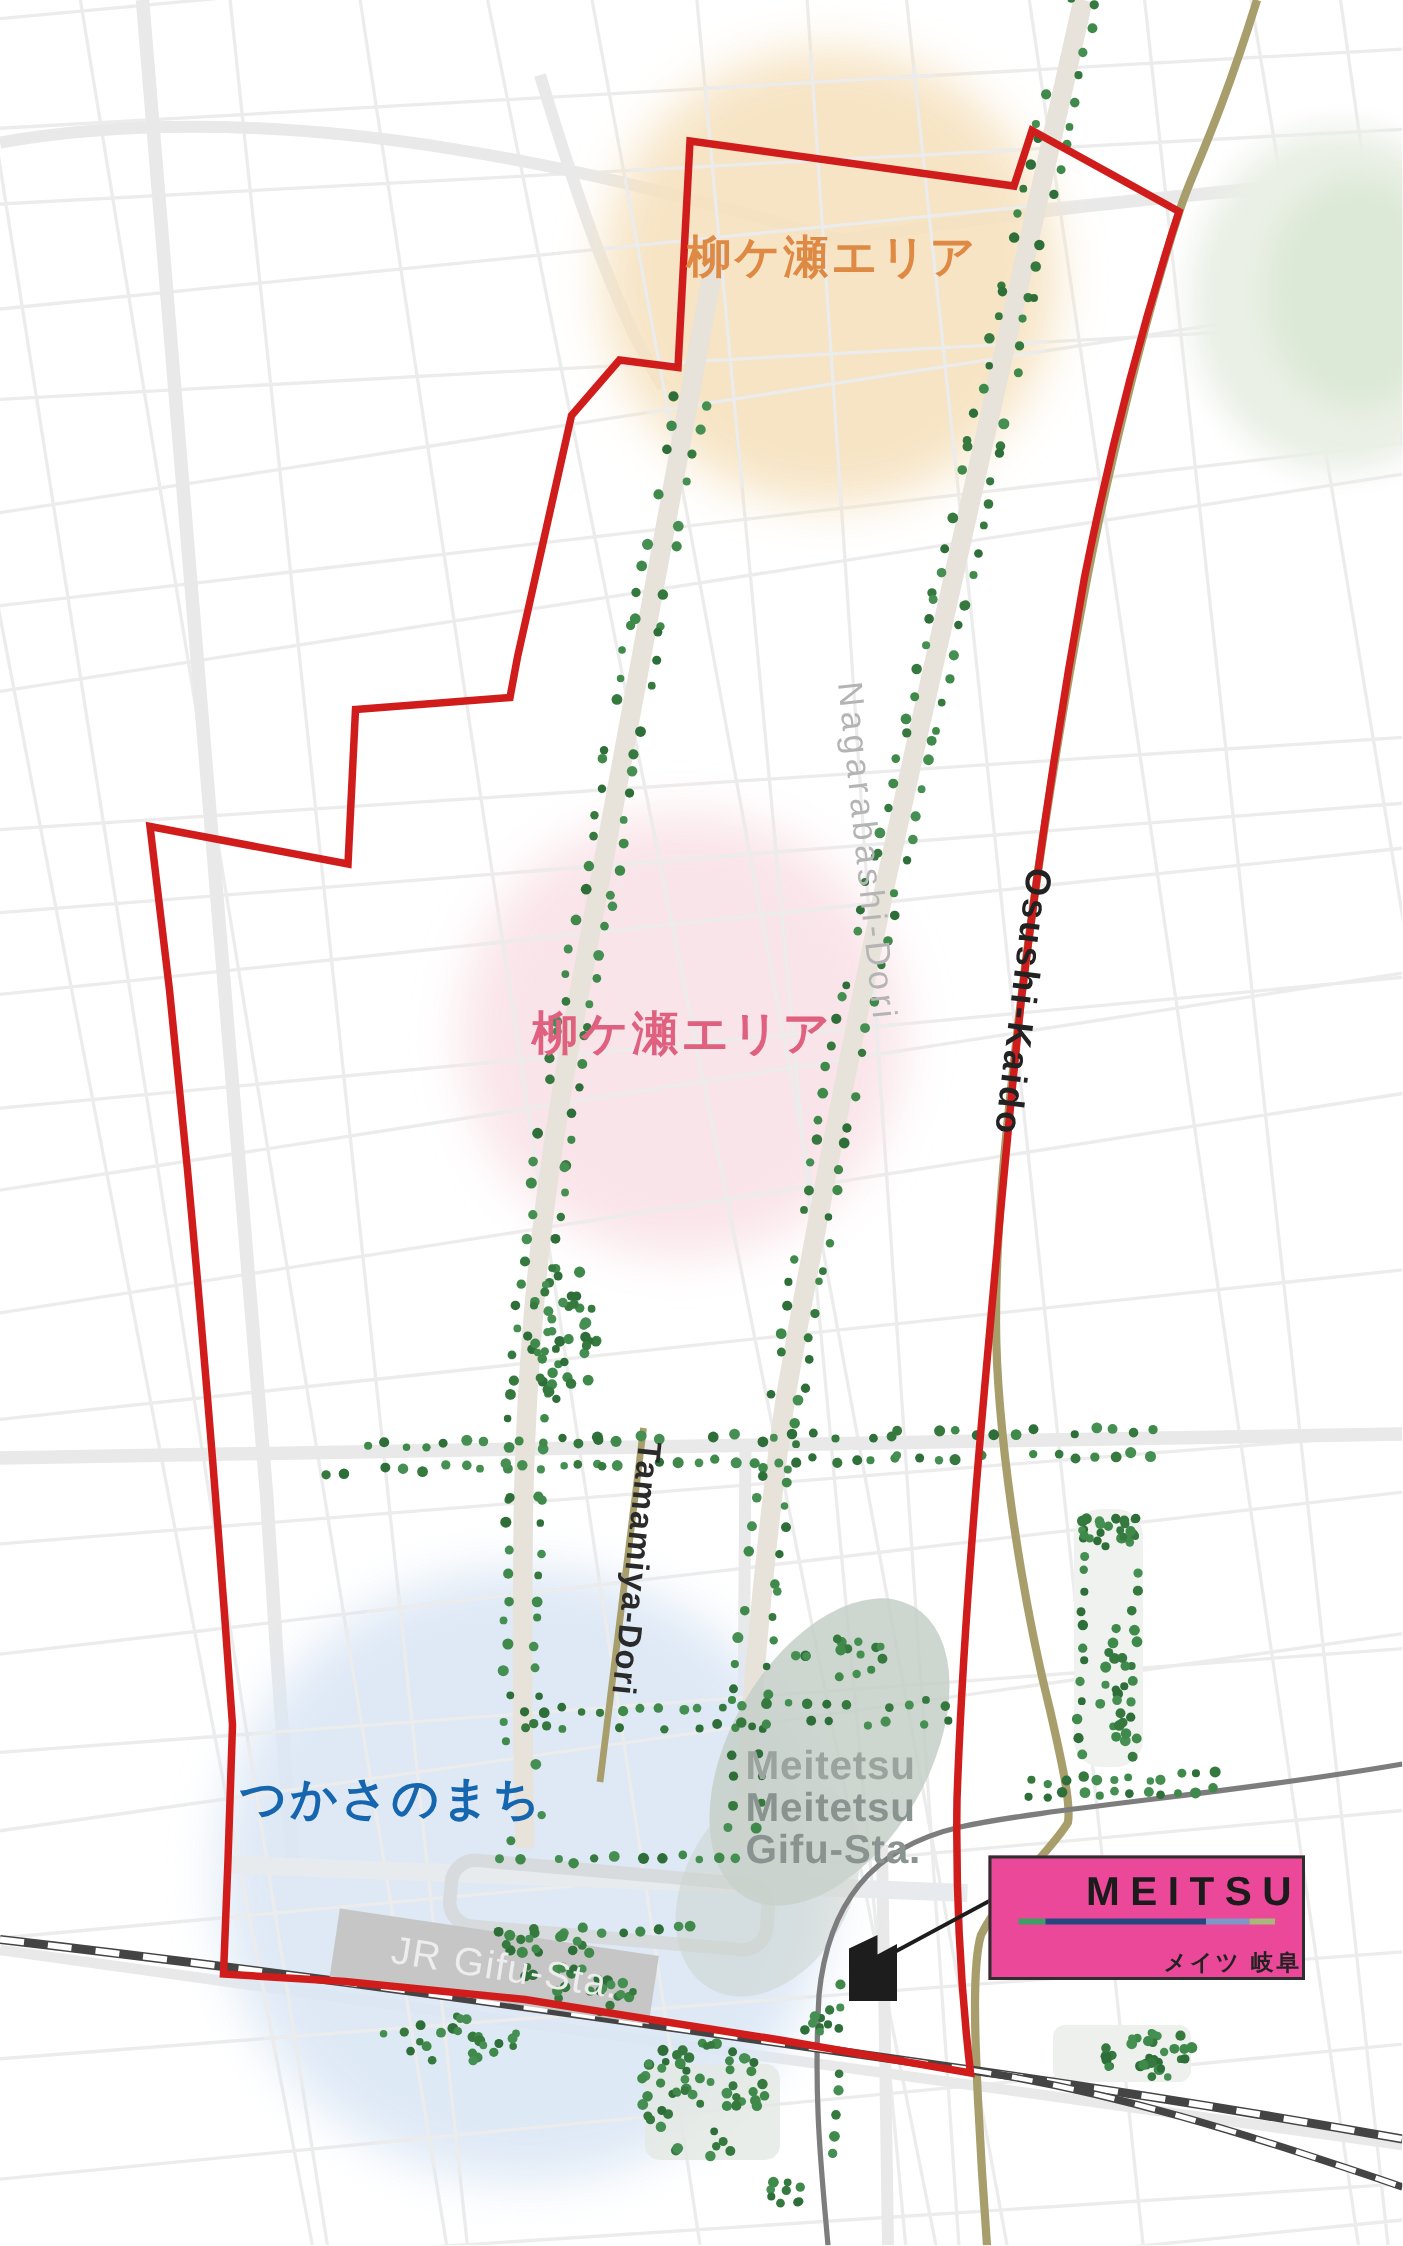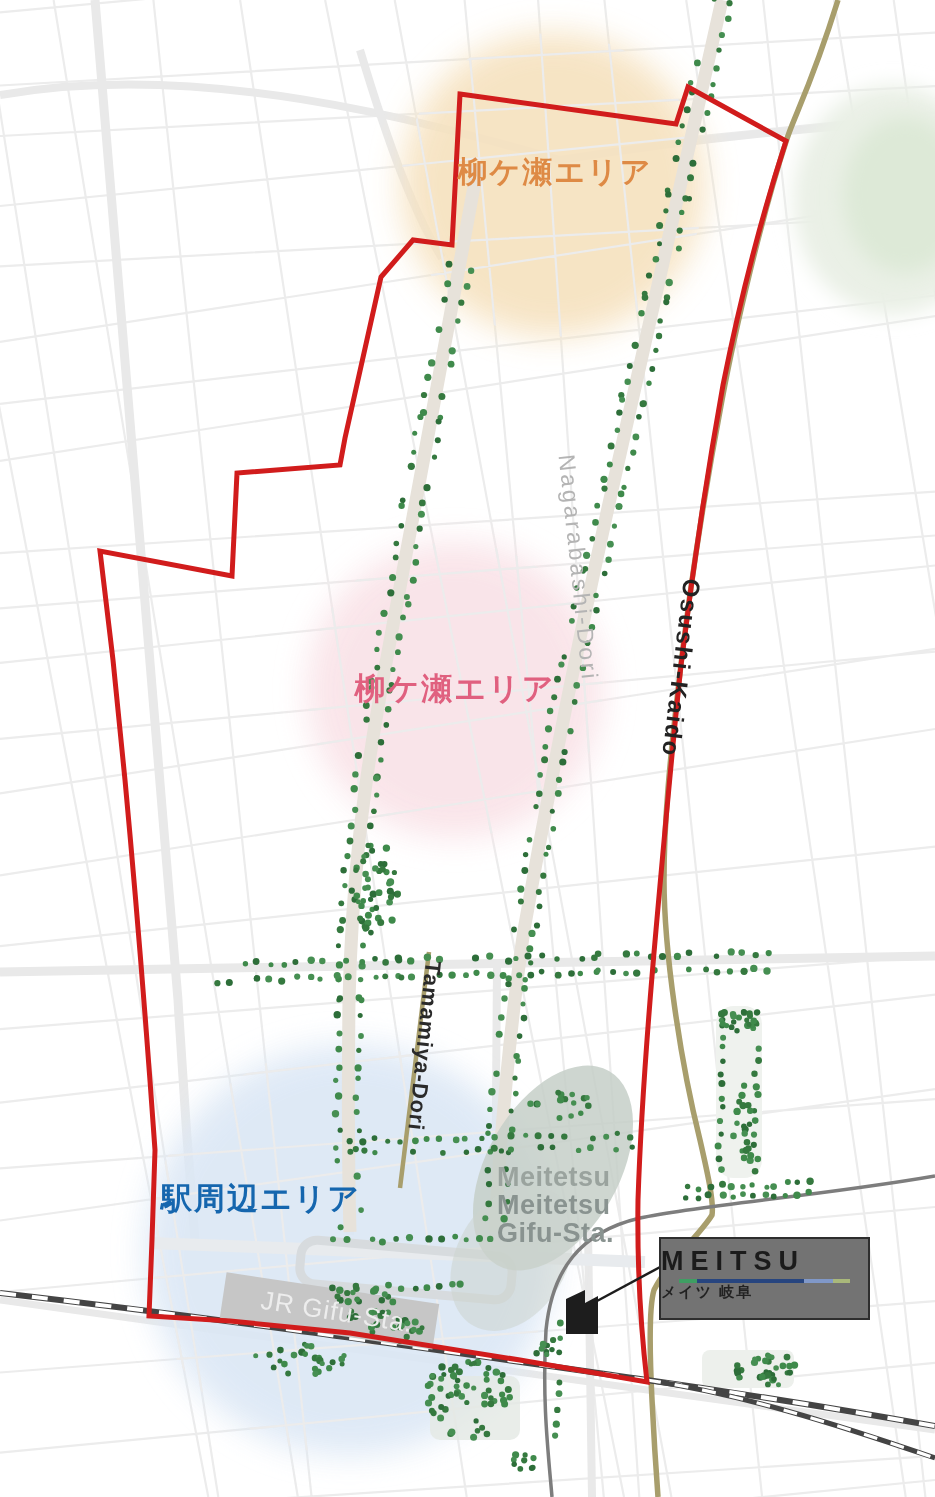--- a/index.html
+++ b/index.html
@@ -17,27 +17,27 @@
     transform:translate(-50%,-50%) rotate(84deg);}
   .lbl-osushi{left:681px;top:668px;font-size:24px;font-weight:600;letter-spacing:2px;color:#222222;
     transform:translate(-50%,-50%) rotate(97deg);}
   .lbl-tamamiya{left:424px;top:1046px;font-size:22px;font-weight:600;letter-spacing:1px;color:#2a2a2a;
     transform:translate(-50%,-50%) rotate(96deg);}
   .lbl-meitetsu{left:497px;top:1163px;font-size:27px;font-weight:700;line-height:28px;letter-spacing:0.5px;color:#899390;}
   .lbl-meitetsu .l1{color:#9aa39e;}
   .lbl-jr{left:337px;top:1312px;font-size:26px;font-weight:500;letter-spacing:1px;color:#ededed;
     transform:translate(-50%,-50%) rotate(9deg);}
   .meitsu-box{
-    position:absolute;left:659px;top:1237px;width:211px;height:83px;background:#737373;
-    border:2px solid #2e2e2e;box-sizing:border-box;text-align:left;z-index:10;
+    position:absolute;left:659px;top:1237px;width:211px;height:83px;background:#ec4899;
+    border:2px solid #2e2e2e;box-sizing:border-box;text-align:right;z-index:10;
   }
   .meitsu-name{margin-top:9px;font-size:27px;font-weight:700;letter-spacing:7px;color:#1b1b1b;line-height:27px;}
   .meitsu-bar{display:flex;width:172px;height:4px;margin:4px auto 0 auto;}
   .meitsu-bar span{display:block;height:100%;}
-  .meitsu-sub{margin-top:0;font-size:15px;font-weight:700;letter-spacing:2px;color:#222222;}
+  .meitsu-sub{margin-top:16px;font-size:15px;font-weight:700;letter-spacing:2px;color:#222222;}
 </style>
 </head>
 <body>
 
 <div class="stage">
 
   <svg id="map" width="935" height="1497" viewBox="0 0 935 1497" xmlns="http://www.w3.org/2000/svg">
 <defs>
   <filter id="soft" x="-40%" y="-40%" width="180%" height="180%">
           <feGaussianBlur stdDeviation="16"></feGaussianBlur>
@@ -849,21 +849,21 @@
 <g>
   <path d="M 597 1301 L 662 1266" stroke="#1d1d1d" stroke-width="2.5" fill="none"></path>
   <path d="M 566 1299 L 585 1290 L 585 1303 L 598 1296 L 598 1334 L 566 1334 Z" fill="#1d1d1d"></path>
 </g>
 </svg>
 
   <div class="lbl area-lbl lbl-tsukasa">
     <div>柳ケ瀬エリア</div>
   </div>
   <div class="lbl area-lbl lbl-yanagase">柳ケ瀬エリア</div>
-  <div class="lbl area-lbl lbl-eki">駅周辺エリア</div>
+  <div class="lbl area-lbl lbl-eki">つかさのまち</div>
 
   <div class="lbl lbl-nagarabashi">Nagarabashi-Dori</div>
   <div class="lbl lbl-osushi">Osushi-Kaido</div>
   <div class="lbl lbl-tamamiya">Tamamiya-Dori</div>
 
   <div class="lbl lbl-meitetsu">
     <div class="l1">Meitetsu</div>
     <div>Meitetsu</div>
     <div>Gifu-Sta.</div>
   </div>

